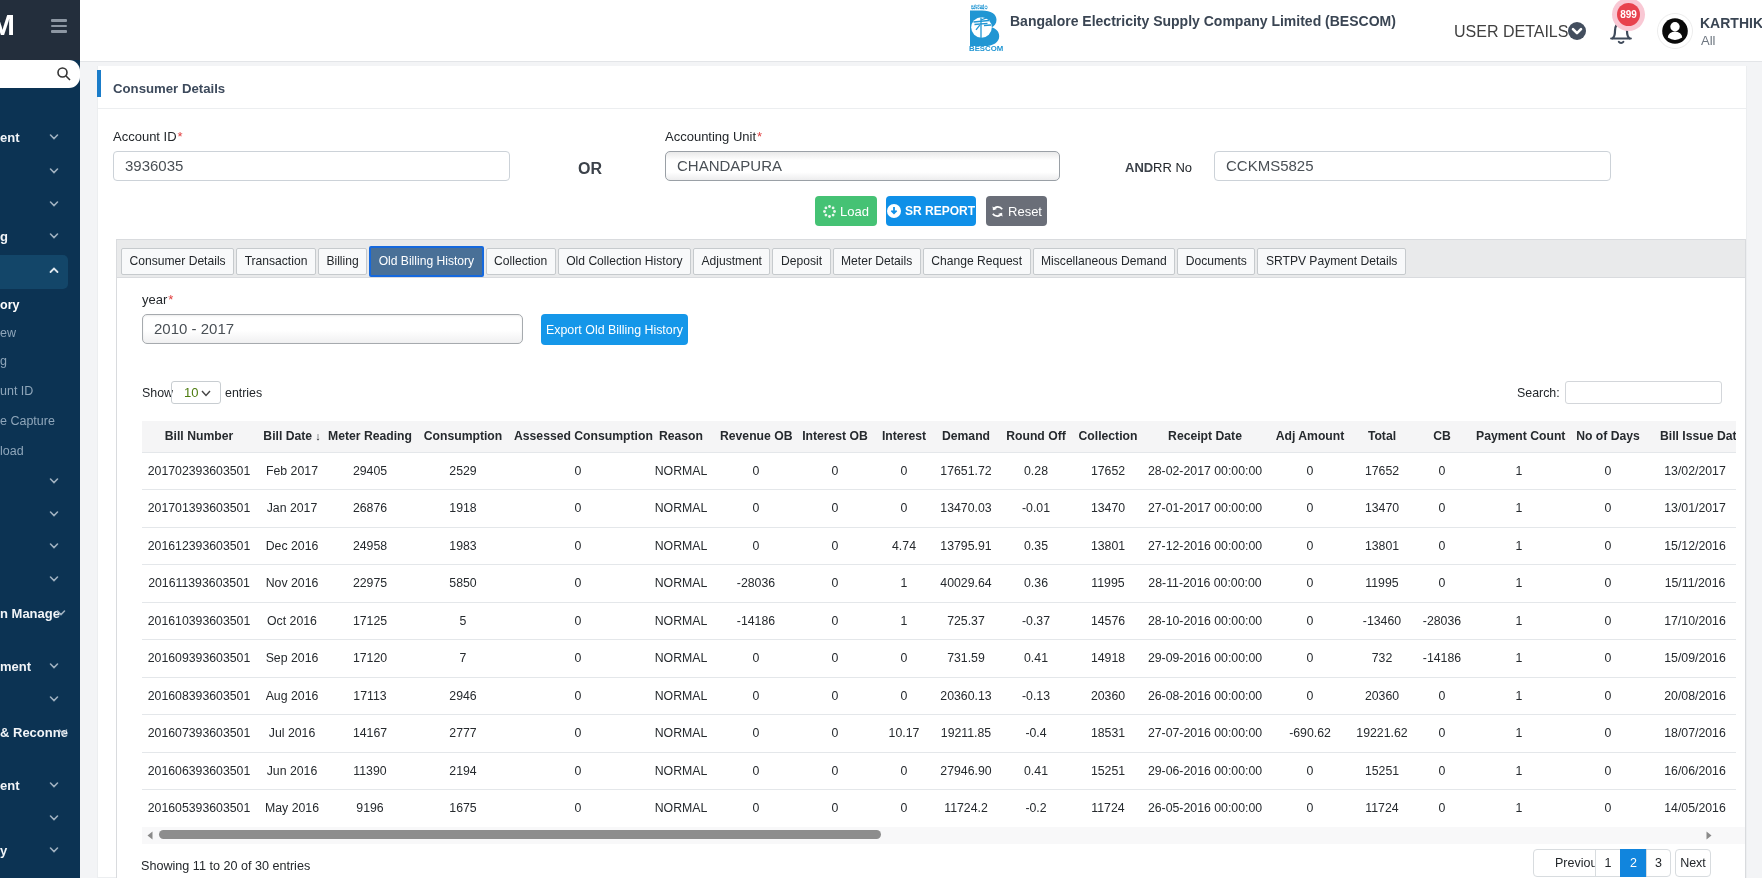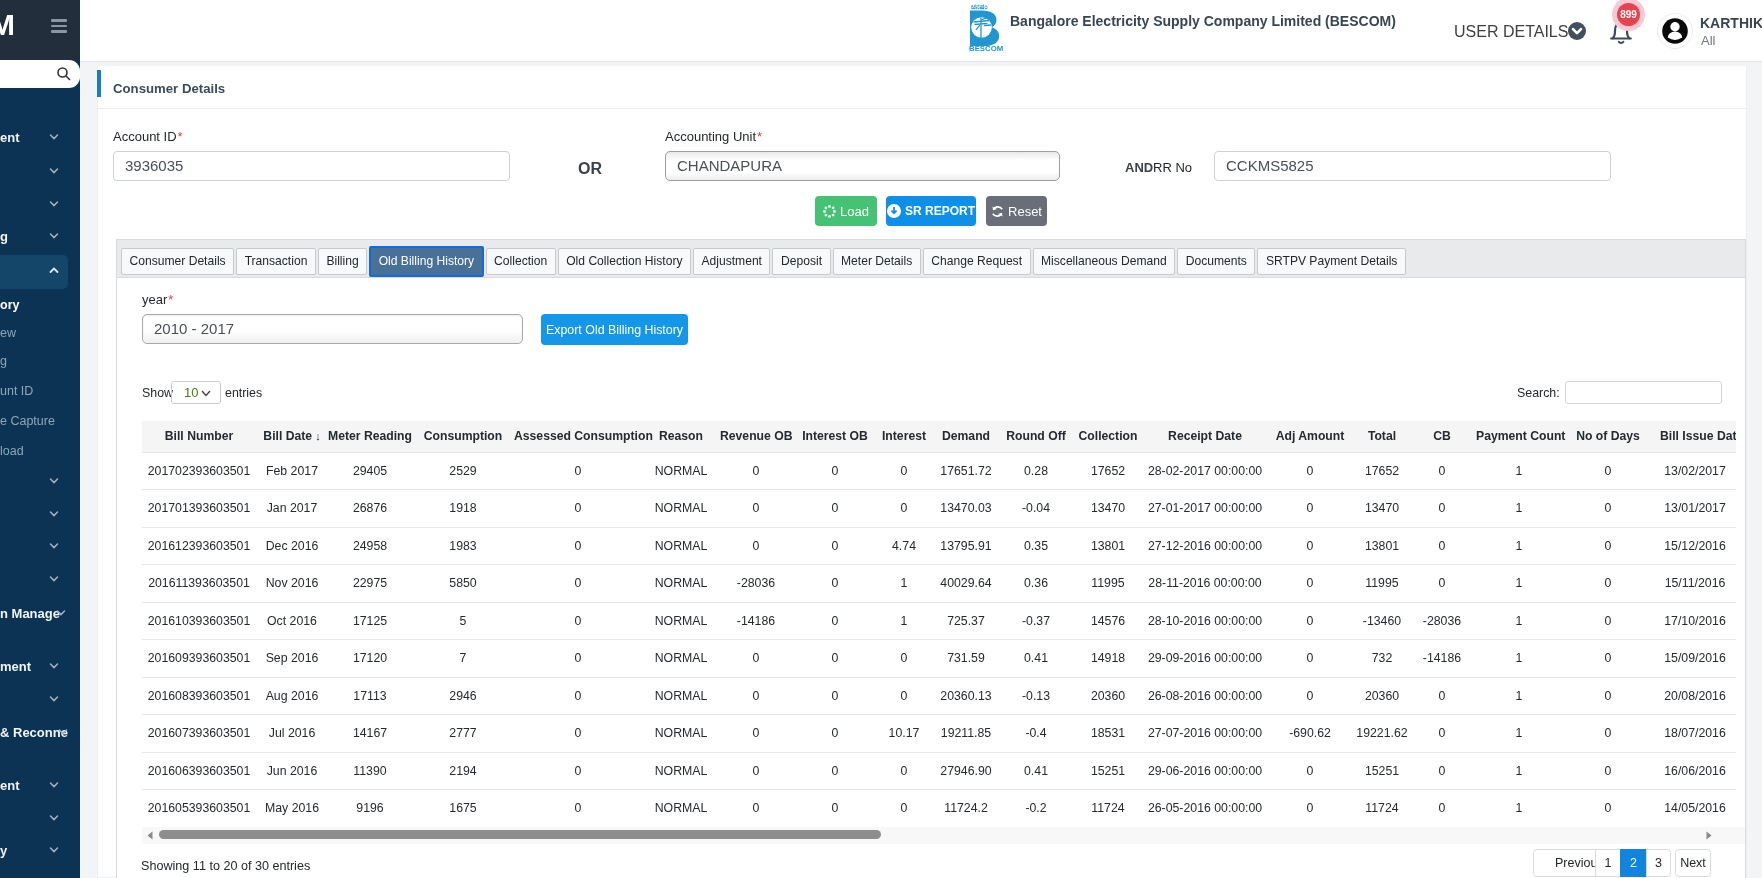--- a/index.html
+++ b/index.html
@@ -343,21 +343,21 @@
           <td>201701393603501</td>
           <td>Jan 2017</td>
           <td>26876</td>
           <td>1918</td>
           <td>0</td>
           <td>NORMAL</td>
           <td>0</td>
           <td>0</td>
           <td>0</td>
           <td>13470.03</td>
-          <td>-0.04</td>
+          <td>-0.01</td>
           <td>13470</td>
           <td>27-01-2017 00:00:00</td>
           <td>0</td>
           <td>13470</td>
           <td>0</td>
           <td>1</td>
           <td>0</td>
           <td>13/01/2017</td>
         </tr>
     <tr>

